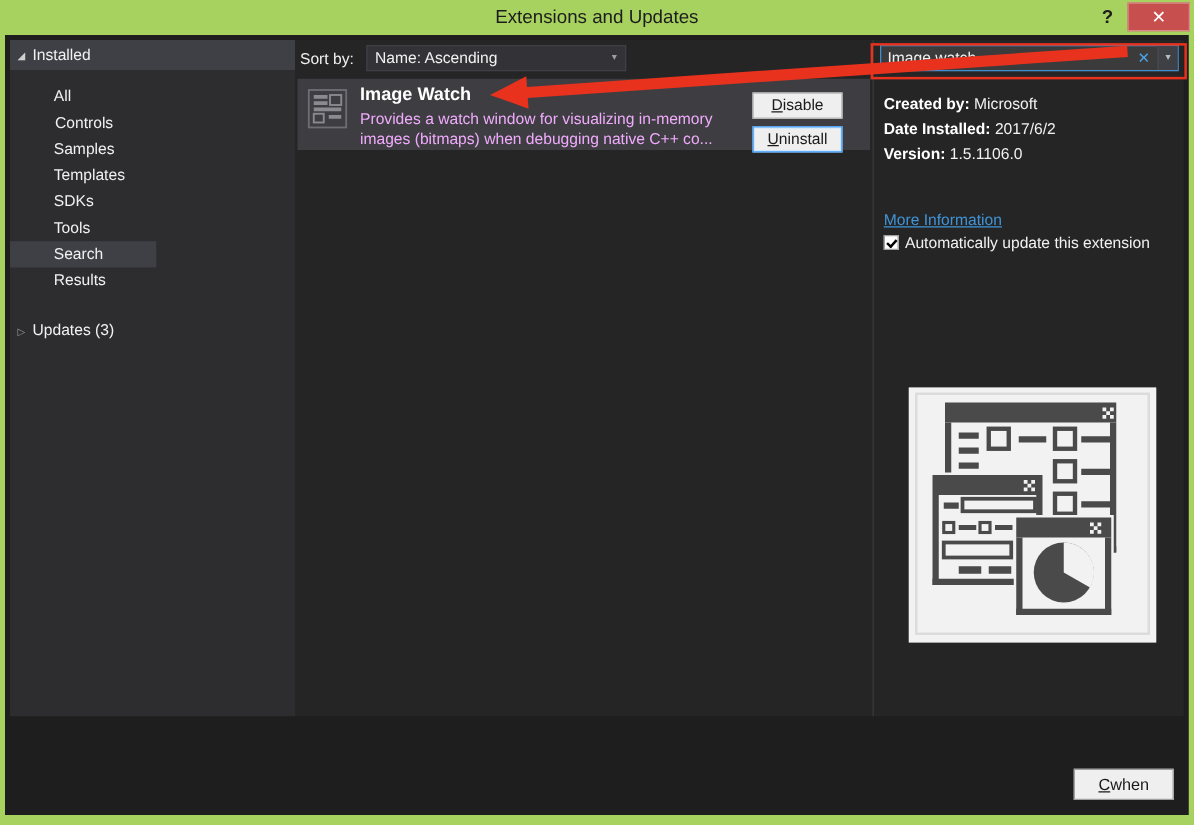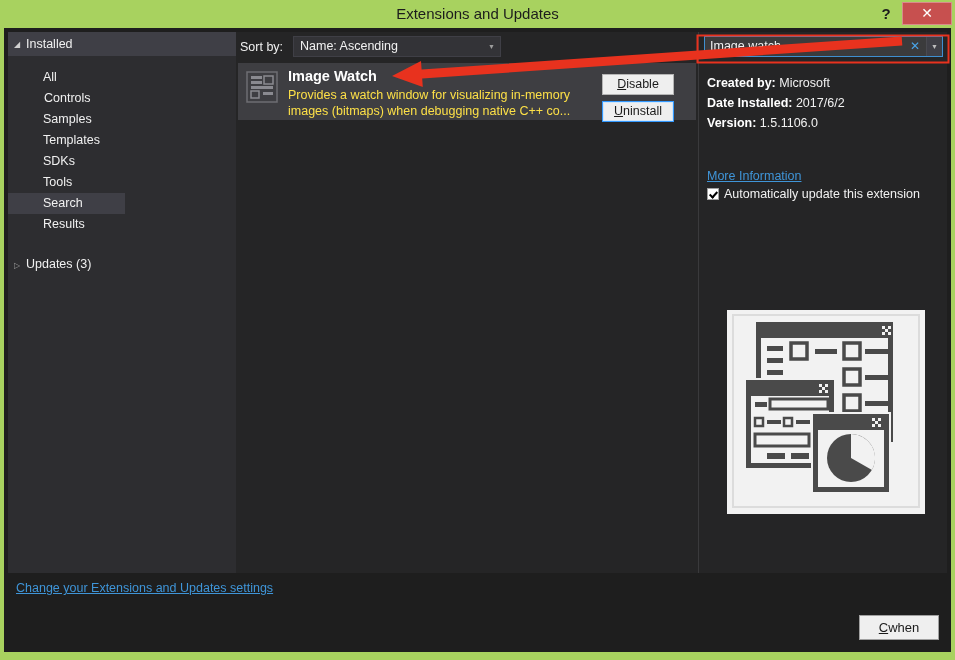--- a/index.html
+++ b/index.html
@@ -189,21 +189,21 @@
     font-size: 14.5px;
     font-weight: bold;
     color: #ffffff;
   }
   #ext-desc {
     position: absolute;
     left: 50px; top: 24px;
     width: 305px;
     font-size: 12.5px;
     line-height: 16px;
-    color: #fde047;
+    color: #f0abfc;
   }
   .ext-btn {
     position: absolute;
     width: 72px; height: 21px;
     background: #efefef;
     color: #1a1a1a;
     font-size: 12.5px;
     line-height: 19px;
     text-align: center;
     box-sizing: border-box;
@@ -519,21 +519,20 @@
             <rect x="151" y="108" width="3" height="3"></rect>
           <rect x="148" y="111" width="3" height="3"></rect>
           <rect x="145" y="114" width="3" height="3"></rect>
             <rect x="151" y="114" width="3" height="3"></rect>
         </g>
         <circle cx="124" cy="148" r="24" fill="#4a4a4a"></circle>
         <path d="M124 148 L124 124 A24 24 0 0 1 145 160 Z" fill="#f2f2f2"></path>
       </svg>
     </div>
 
-    <div id="settings-link">Change your Extensions and Updates settings</div>
     <div id="close-button">
       <u>C</u><span>when</span>
     </div>
 
   </div>
 
   <svg id="anno-layer">
     <rect id="anno-rect" x="697.5" y="35.5" width="251" height="27" fill="none" stroke="#e8321e" stroke-width="2"></rect>
     <polygon id="anno-arrow" points="901.7,36.5 421.6,69.5 421.0,61.0 392.0,76.0 422.8,86.9 422.2,78.4 902.3,45.5" fill="#e8321e"></polygon>
   </svg>

